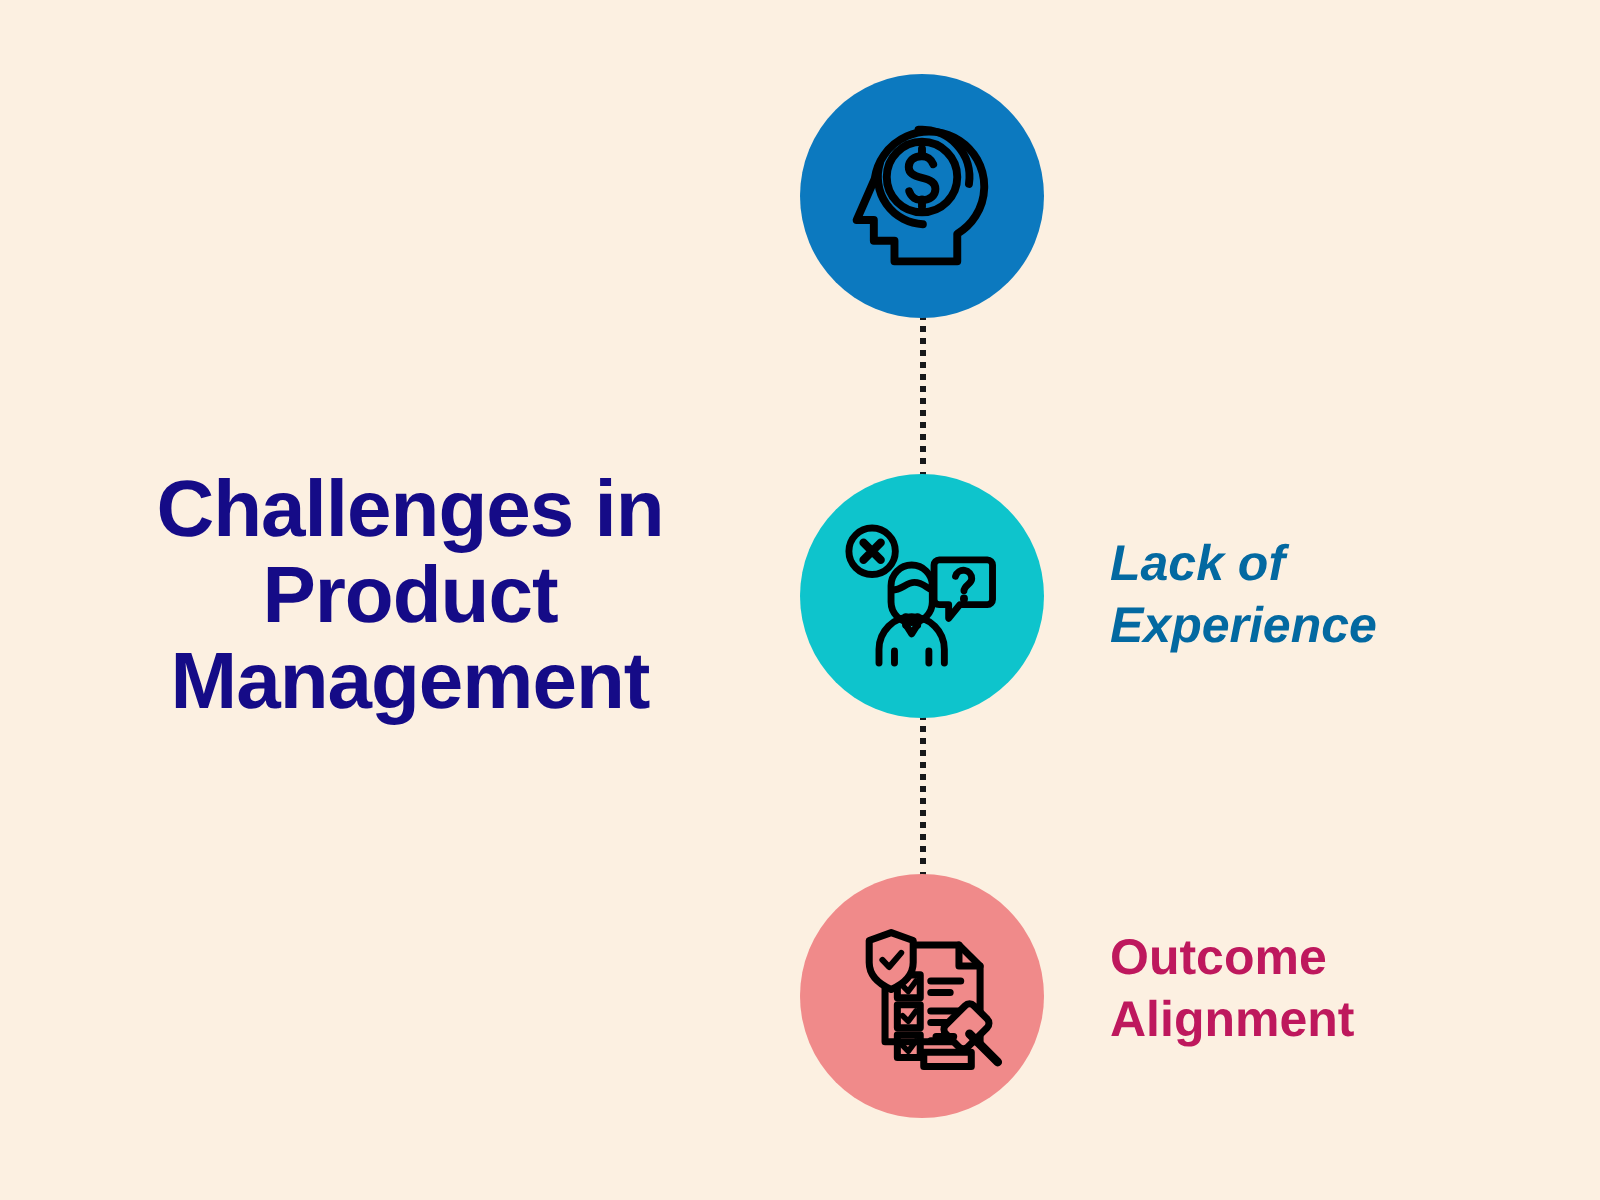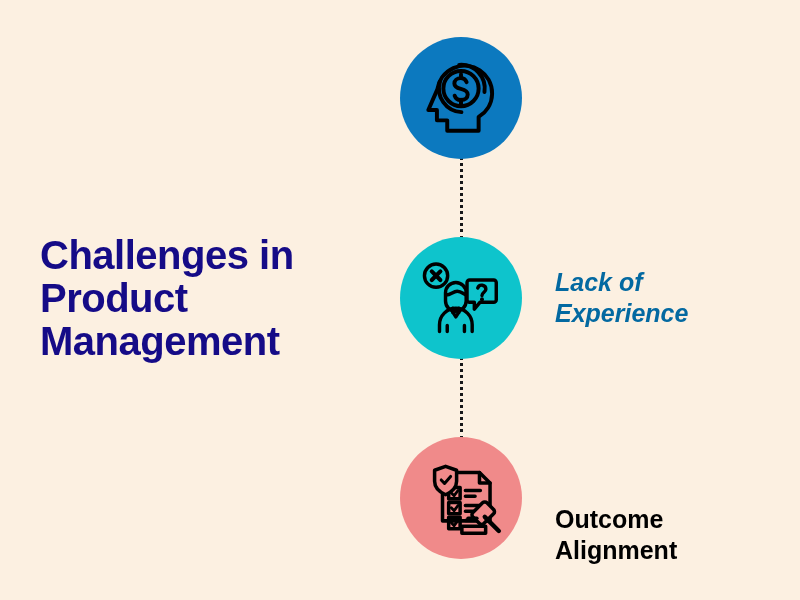--- a/index.html
+++ b/index.html
@@ -78,21 +78,21 @@
   }
   .node-label.l1 { top: 42px; }
   .node-label.l2 { top: 267px; }
   .node-label.l3 { top: 464px; }
 </style>
 </head>
 <body>
 
 <div id="canvas" style="background: rgb(252, 240, 225);">
 
-  <div class="headline" style="color: rgb(21, 11, 135);">Challenges in
+  <div class="headline" style="color: rgb(21, 11, 135); text-align: center;">Challenges in
 Product
 Management</div>
 
   <div class="connector c1" style="border-left-color: rgb(23, 24, 26);"></div>
   <div class="connector c2" style="border-left-color: rgb(23, 24, 26);"></div>
 
   <div class="node n1" id="node0" style="background: rgb(12, 121, 191);">
     <span>
       <svg width="86" height="86" viewBox="0 0 100 100" fill="none" stroke="#000000" stroke-width="4.6" stroke-linecap="round" stroke-linejoin="round">
 
@@ -172,16 +172,16 @@
                  a3.5 3.5 0 0 1 0 5 L76 79 a3.5 3.5 0 0 1-5 0 L63.5 71.5
                  a3.5 3.5 0 0 1 0-5 Z" fill="#F08A8A"></path>
 
         <path d="M77 71.5 L93 87.5" stroke-width="5"></path>
 
         <rect x="51" y="82" width="27" height="8" fill="#F08A8A"></rect>
         <path d="M58 73 H68"></path>
       </svg>
     </span>
   </div>
-  <div class="node-label l3" style="color: #000000; margin-top: 40px;">Outcome
+  <div class="node-label l3" style="color: #be185d;">Outcome
 Alignment</div>
 
 </div>
 
 </body></html>

